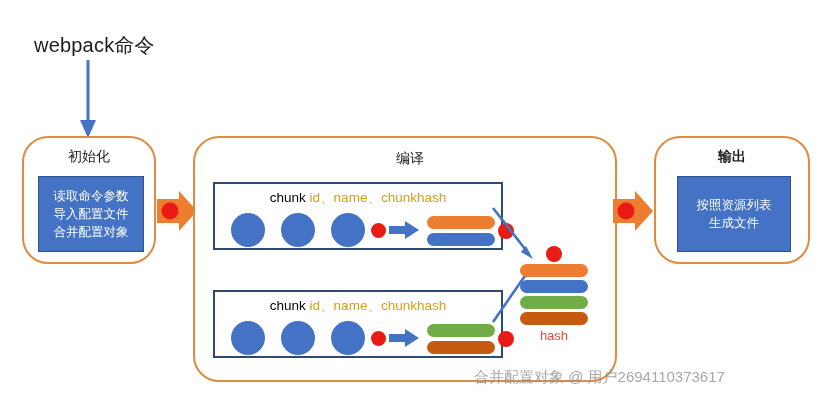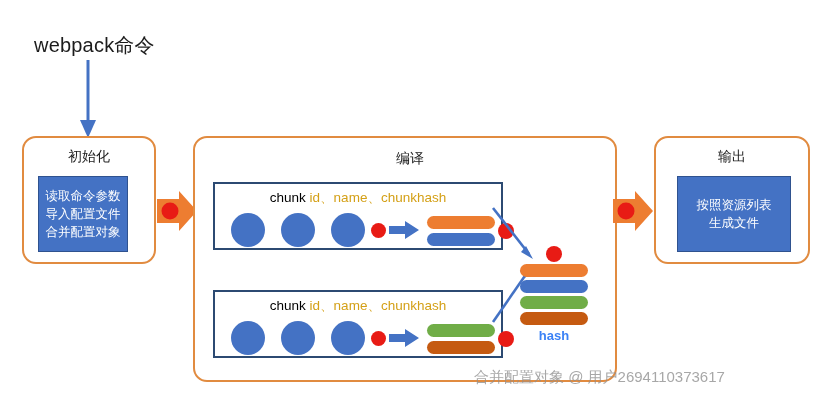--- a/index.html
+++ b/index.html
@@ -39,58 +39,58 @@
     top: 60px;
     width: 34px;
     height: 80px;
   }
 
   
   .stage {
     position: absolute;
     box-sizing: border-box;
     border: 2px solid #e18b40;
-    border-radius: 14px;
+    border-radius: 26px;
     background: #ffffff;
     padding-left: 48px;
   }
   .stage-title {
     position: absolute;
     left: 0;
     right: 0;
     text-align: center;
     font-size: 14px;
     color: #1c1c1c;
     white-space: nowrap;
   }
 
   #stage-init   { left: 22px;  top: 136px; width: 134px; height: 128px; }
   #stage-compile{ left: 193px; top: 136px; width: 424px; height: 246px; }
   #stage-output { left: 654px; top: 136px; width: 156px; height: 128px; }
 
   #stage-init .stage-title    { top: 10px; }
   #stage-compile .stage-title { top: 12px; margin-left: 10px; }
-  #stage-output .stage-title  { top: 10px; }
+  #stage-output .stage-title  { top: 10px; font-weight: bold; }
 
   
   .blue-panel {
     position: absolute;
     box-sizing: border-box;
     background: #4472c4;
     border: 1px solid #2f528f;
     color: #ffffff;
     display: flex;
     flex-direction: column;
     align-items: center;
     justify-content: center;
     font-size: 12.5px;
     line-height: 1.45;
     text-align: center;
   }
-  #panel-init   { left: 14px; top: 38px;  width: 90px; height: 76px; }
+  #panel-init   { left: 14px; top: 38px;  width: 106px; height: 76px; }
   #panel-output { left: 21px; top: 38px;  width: 114px; height: 76px; }
 
   
   .connector {
     position: absolute;
     width: 40px;
     height: 44px;
   }
   #connector-1 { left: 157px; top: 189px; }
   #connector-2 { left: 613px; top: 189px; }
@@ -201,22 +201,21 @@
   .hb1 { top: 18px; background: #ed7d31; }
   .hb2 { top: 34px; background: #4472c4; }
   .hb3 { top: 50px; background: #70ad47; }
   .hb4 { top: 66px; background: #c55a11; }
   .hash-label {
     position: absolute;
     left: 0; right: 0;
     top: 82px;
     text-align: center;
     font-size: 13px;
-    color: #3b82f6;
-    font-weight: bold;
+    color: #ef4444;
   }
 
   
   .diag-arrows {
     position: absolute;
     left: 290px;
     top: 60px;
     width: 60px;
     height: 170px;
   }

